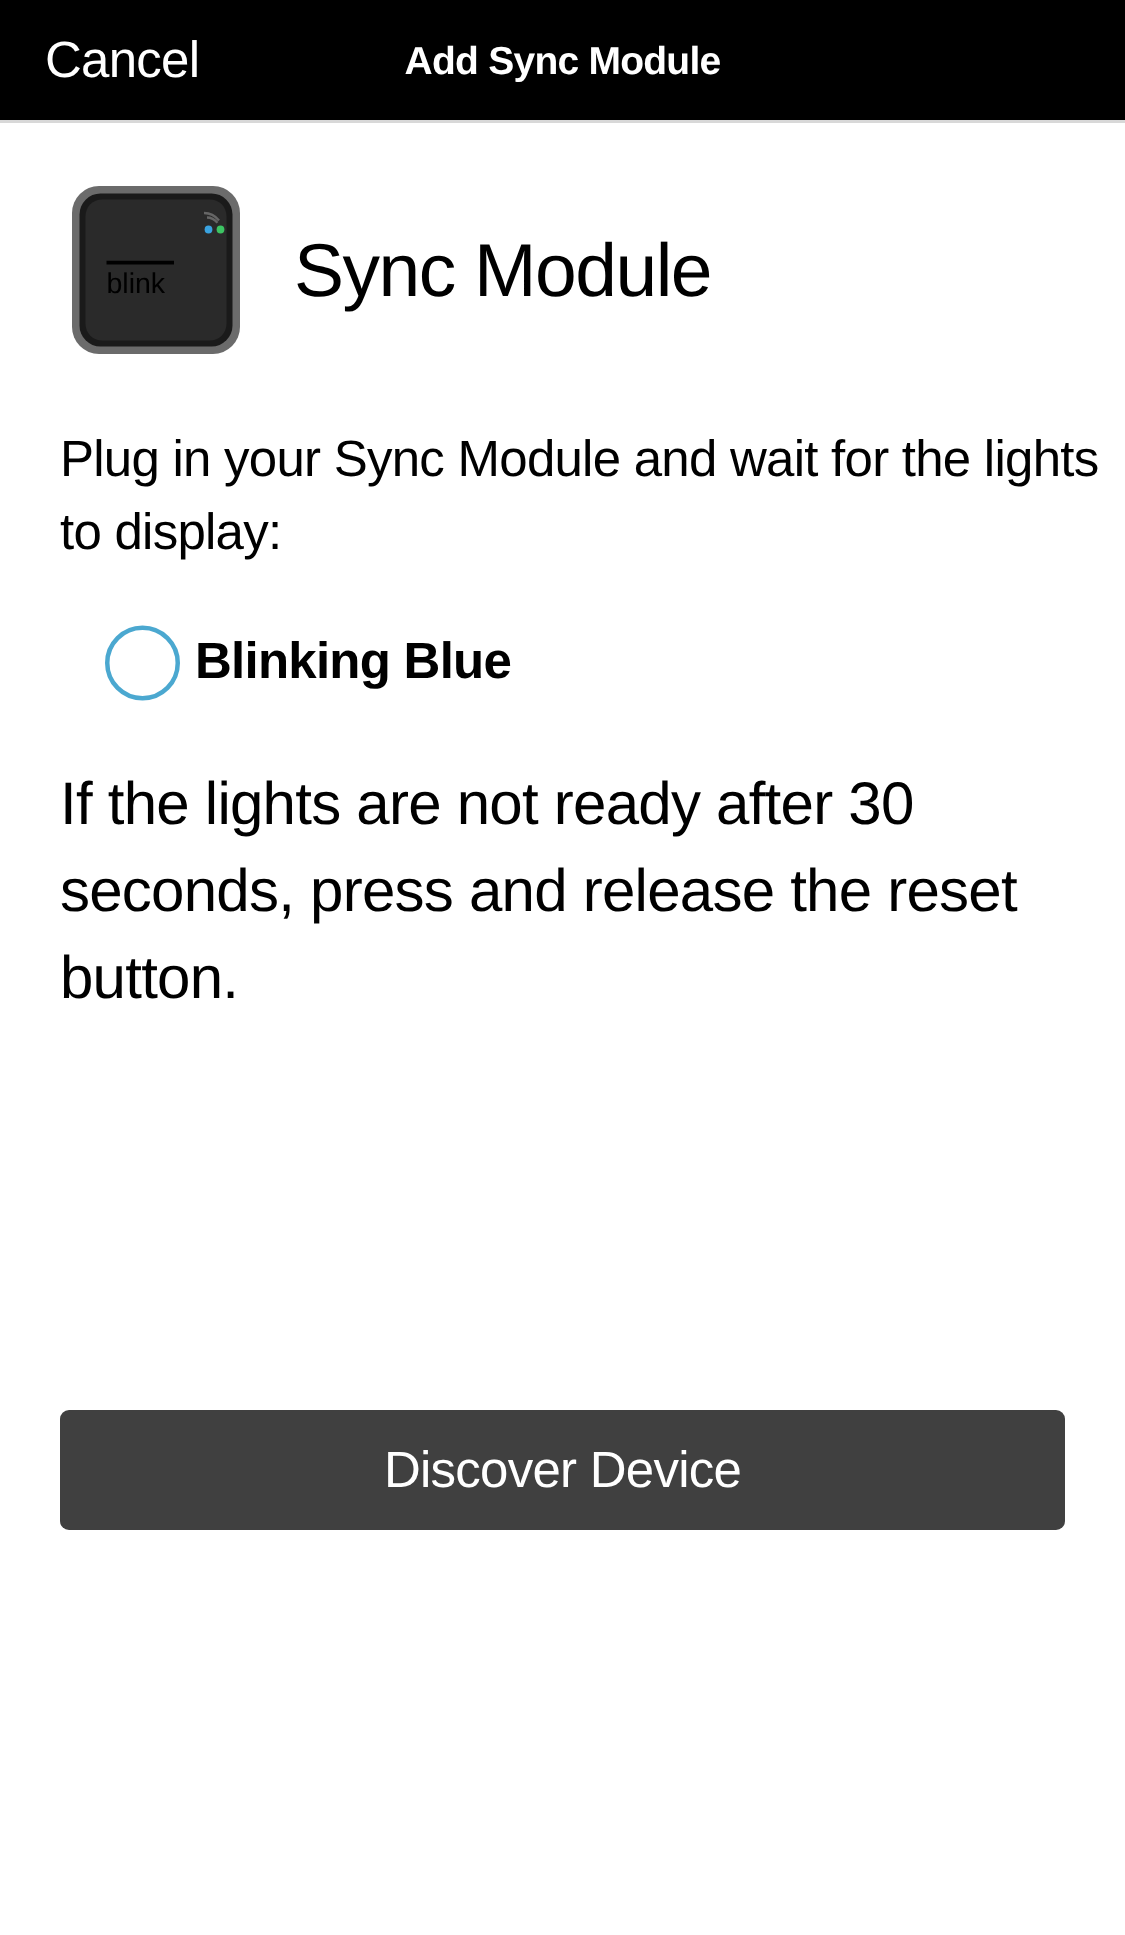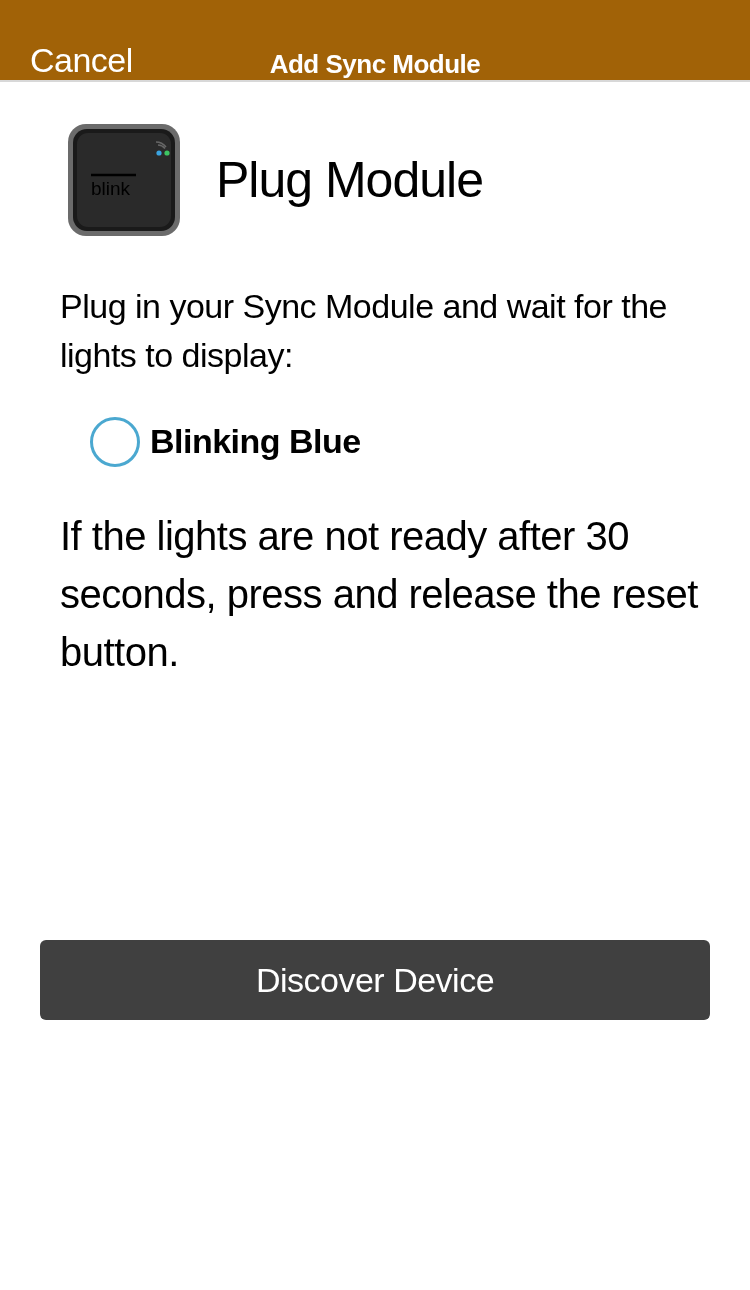--- a/index.html
+++ b/index.html
@@ -8,24 +8,24 @@
       box-sizing: border-box;
     }
     body {
       width: 750px;
       height: 1290px;
       font-family: -apple-system, BlinkMacSystemFont, "Segoe UI", Helvetica, Arial, sans-serif;
       background: #ffffff;
       overflow: hidden;
     }
     .navbar {
-      background: #a16207;
+      background: #000000;
       height: 82px;
       display: flex;
-      align-items: flex-end;
+      align-items: center;
       justify-content: center;
       position: relative;
       border-bottom: 2px solid #d8d8d8;
     }
     .cancel {
       position: absolute;
       left: 30px;
       color: #ffffff;
       font-size: 34px;
       font-weight: 400;
@@ -33,21 +33,20 @@
       cursor: pointer;
     }
     .nav-title {
       color: #ffffff;
       font-size: 26px;
       font-weight: 600;
       letter-spacing: -0.5px;
     }
     .content {
       padding: 40px 16px 0 40px;
-      margin-left: 20px;
     }
     .hero {
       display: flex;
       align-items: center;
       gap: 34px;
       margin-bottom: 44px;
       margin-left: 6px;
     }
     .device-icon {
       width: 116px;
@@ -149,21 +148,21 @@
         <path d="M 90 20 q 6 0 10 5" stroke="#666" stroke-width="1.6" fill="none"></path>
         <path d="M 92 23 q 4 0 7 3.5" stroke="#666" stroke-width="1.6" fill="none"></path>
 
         <circle cx="93" cy="31" r="2.6" fill="#3aa3e0"></circle>
         <circle cx="101" cy="31" r="2.6" fill="#3dc463"></circle>
 
         <line x1="25" y1="53" x2="70" y2="53" stroke="#000" stroke-width="2.5"></line>
         <text x="25" y="73" font-family="Arial, sans-serif" font-size="19" fill="#000" font-weight="400">blink</text>
       </svg>
     </div>
-    <div class="hero-title">Plug Module</div>
+    <div class="hero-title">Sync Module</div>
   </div>
 
   <div class="instruction">Plug in your Sync Module and wait for the lights to display:</div>
 
   <div class="status-list">
     <div class="status-row">
       <div class="status-indicator indicator-ring"></div>
       <div class="status-label">Blinking Blue</div>
     </div>
   </div>

